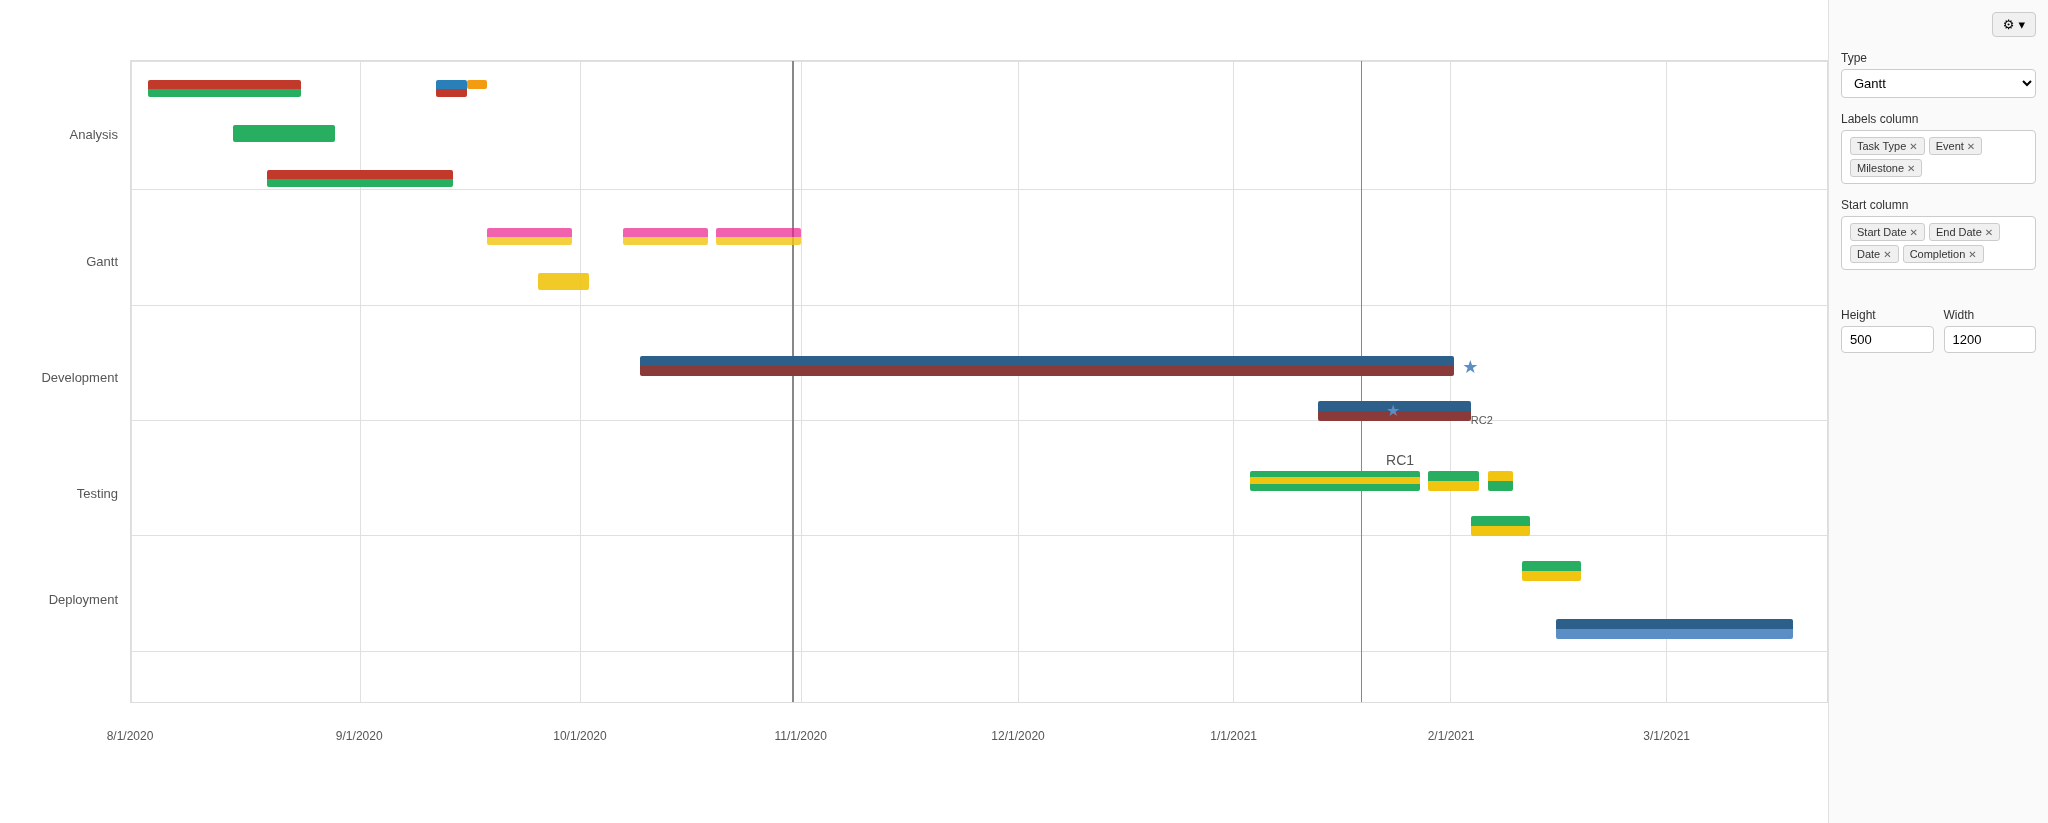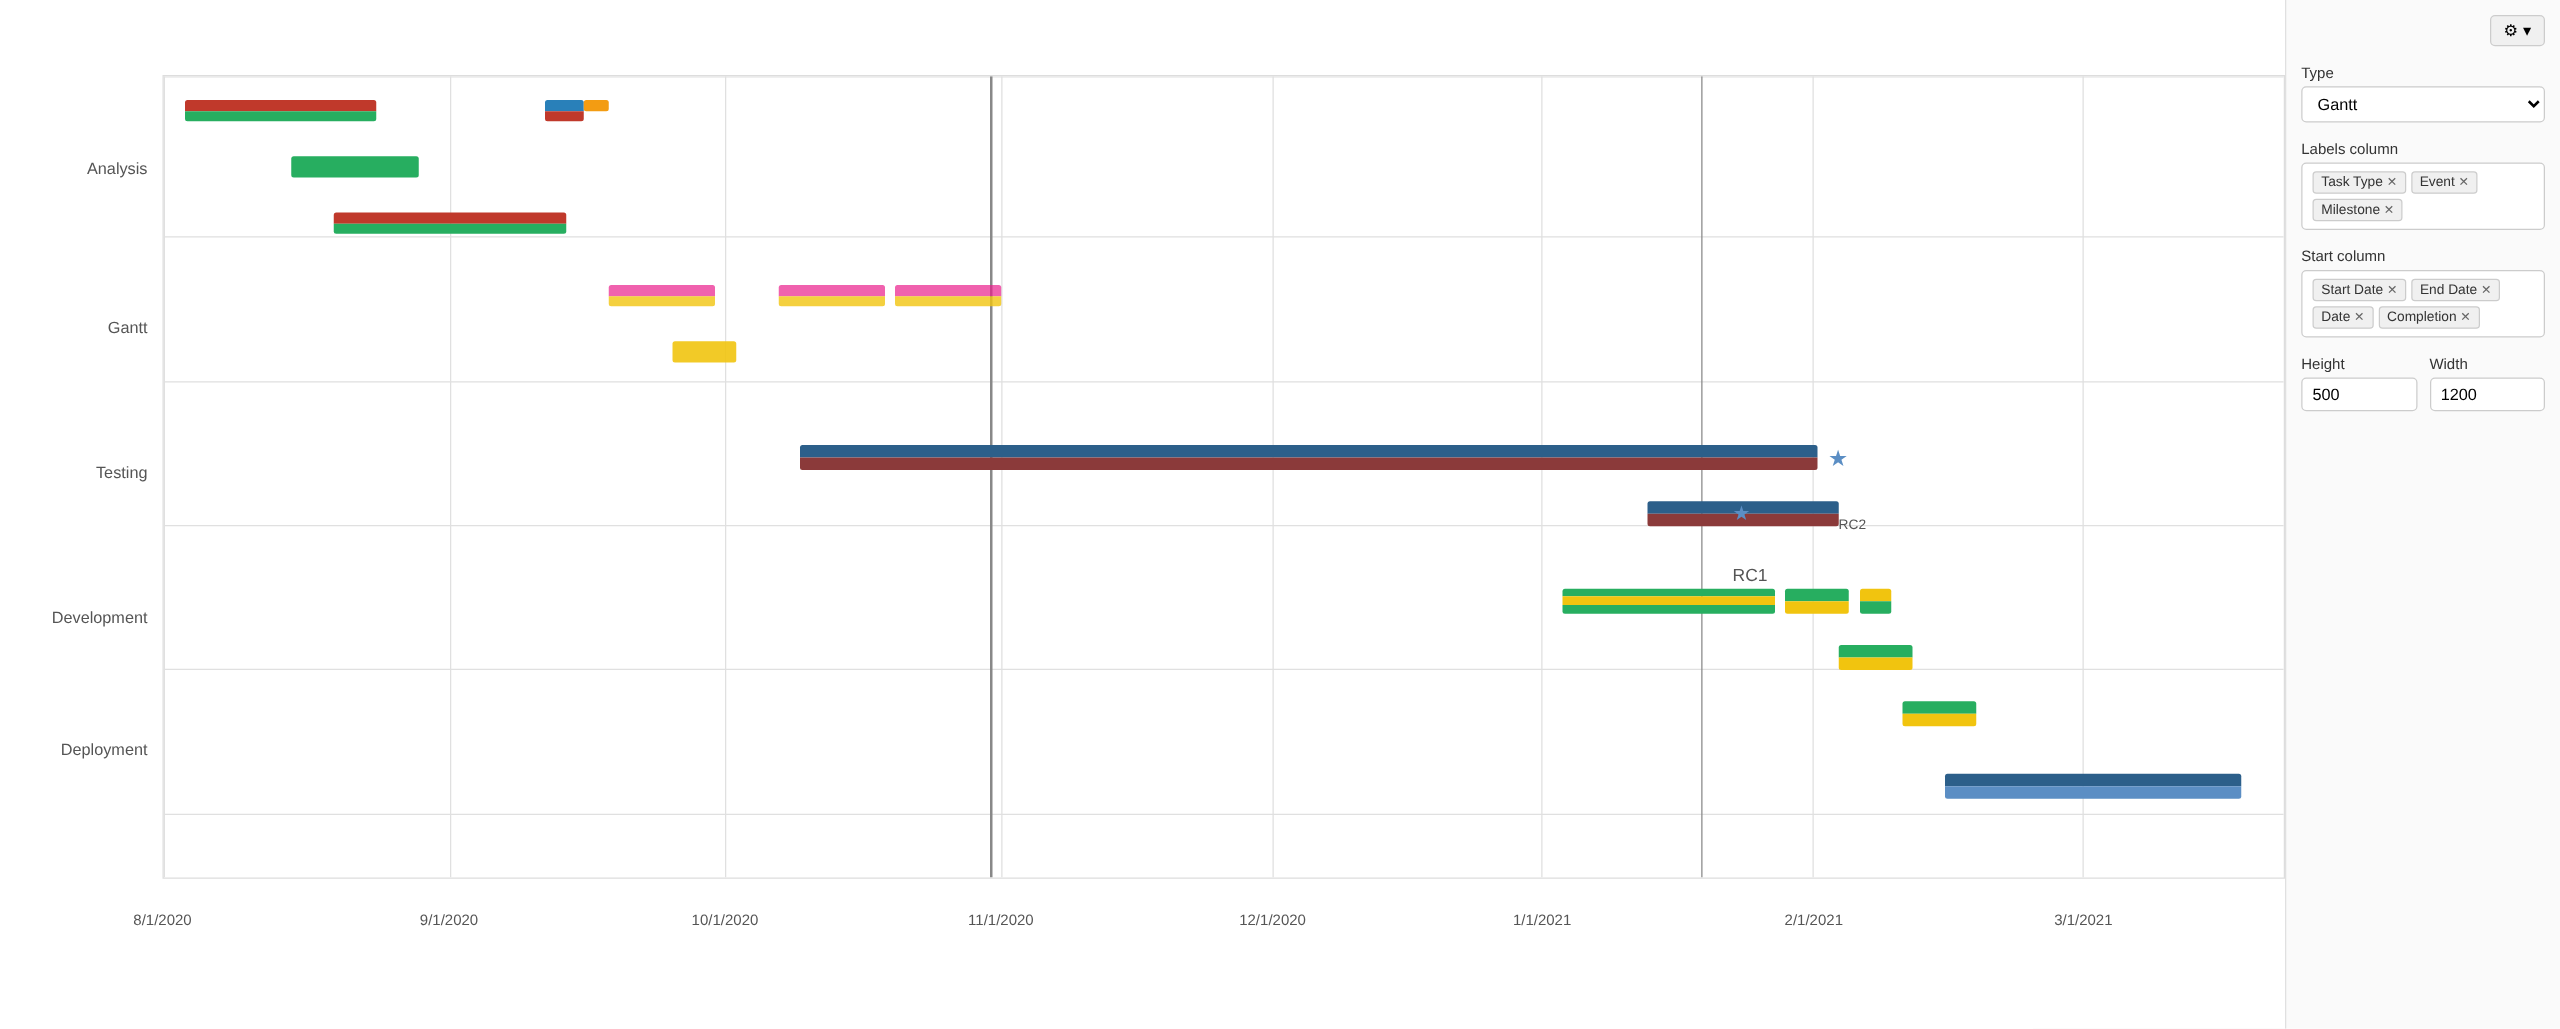--- a/index.html
+++ b/index.html
@@ -156,20 +156,21 @@
       cursor: pointer;
       color: #666;
       font-size: 10px;
     }
     .dimension-row {
       display: flex;
       gap: 10px;
     }
     .dimension-group {
       flex: 1;
+      margin-top: 24px;
     }
     .dimension-input {
       width: 100%;
       border: 1px solid #ccc;
       border-radius: 4px;
       padding: 5px 8px;
       font-size: 13px;
       background: white;
     }
   </style>
@@ -177,22 +178,22 @@
 <body>
 
 <div class="main-container">
 
   <div class="chart-area">
     <div class="gantt-wrapper">
 
       <div class="y-labels">
         <div class="y-label" style="height:20%; margin-top:5%">Analysis</div>
         <div class="y-label" style="height:17%">Gantt</div>
+        <div class="y-label" style="height:17%">Development</div>
         <div class="y-label" style="height:17%">Testing</div>
-        <div class="y-label" style="height:17%">Development</div>
         <div class="y-label" style="height:14%">Deployment</div>
       </div>
 
       <div class="chart-grid">
 
         <div class="grid-line-v" style="left:0%"></div>
         <div class="grid-line-v" style="left:13.5%"></div>
         <div class="grid-line-v" style="left:26.5%"></div>
         <div class="grid-line-v" style="left:39.5%"></div>
         <div class="grid-line-v" style="left:52.3%"></div>

